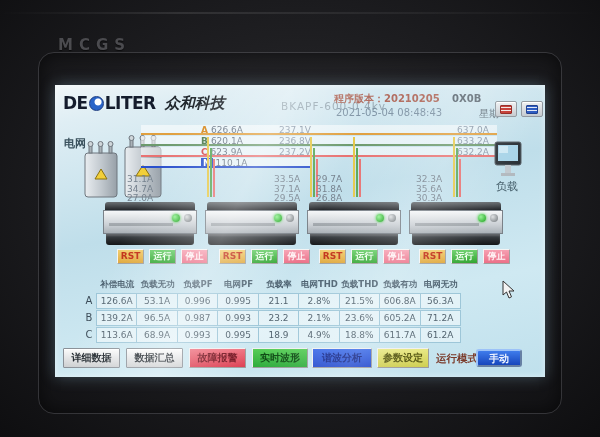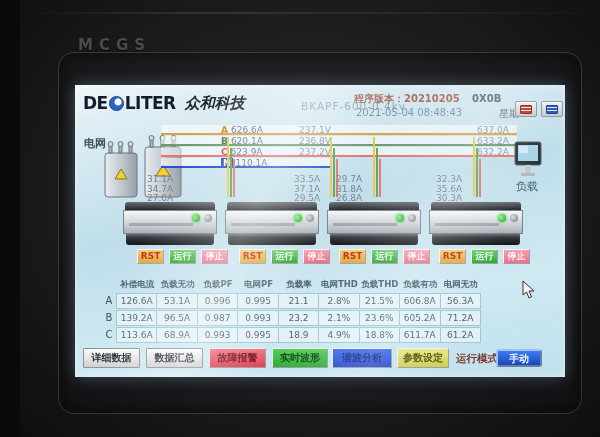--- a/index.html
+++ b/index.html
@@ -1,21 +1,21 @@
 <!DOCTYPE html>
 <html><head>
 <meta charset="utf-8">
 <style>
   * { margin:0; padding:0; box-sizing:border-box; }
   html,body { width:600px; height:437px; overflow:hidden; background:#0a0a0b;
     font-family:"DejaVu Sans","Liberation Sans",sans-serif; }
 
   
   .panel { position:absolute; inset:0;
-    background:radial-gradient(ellipse at 50% 45%, #2d2d30 0%, #1c1c1f 55%, #0e0e10 100%);margin-left:20px; }
+    background:radial-gradient(ellipse at 50% 45%, #2d2d30 0%, #1c1c1f 55%, #0e0e10 100%); }
   .panel-top-edge { position:absolute; left:0; top:12px; width:600px; height:2px;
     background:linear-gradient(90deg, transparent, rgba(255,255,255,.10) 30%, rgba(255,255,255,.05) 70%, transparent); }
   .bezel-brand { position:absolute; left:58px; top:36px; font-size:15px; font-weight:bold;
     letter-spacing:6px; color:#4b4b4f; text-shadow:0 1px 1px rgba(0,0,0,.6); }
   .bezel-outline { position:absolute; left:38px; top:52px; width:524px; height:362px;
     border:1px solid rgba(140,140,148,.28); border-radius:16px;
     box-shadow:inset 0 0 18px rgba(0,0,0,.55); }
 
   
   .screen { position:absolute; left:55px; top:85px; width:490px; height:292px;

